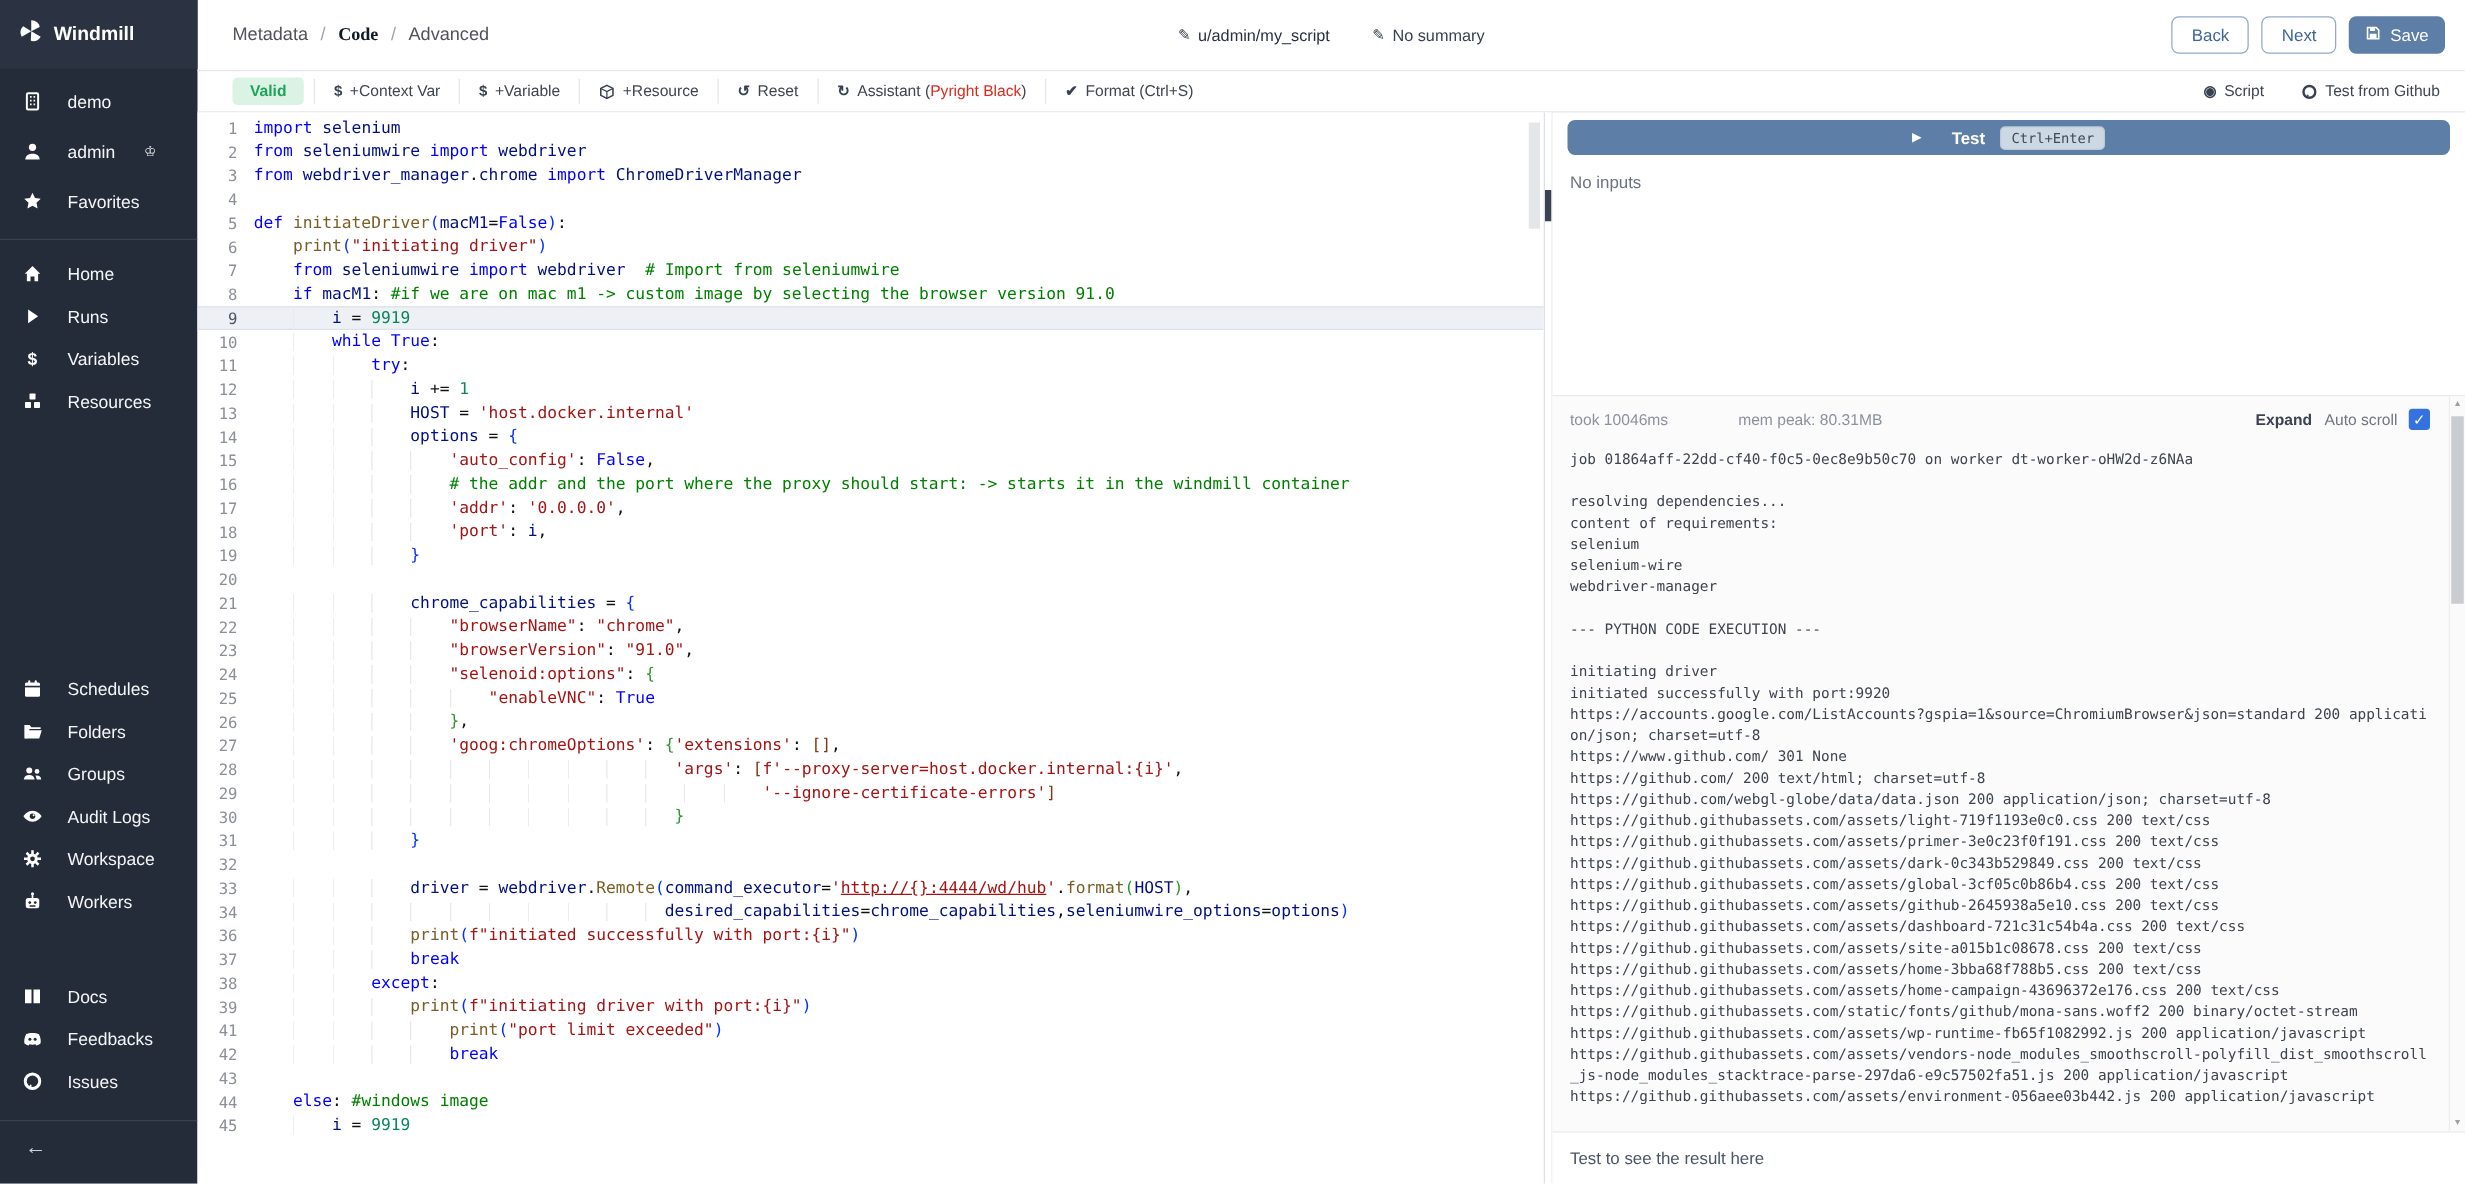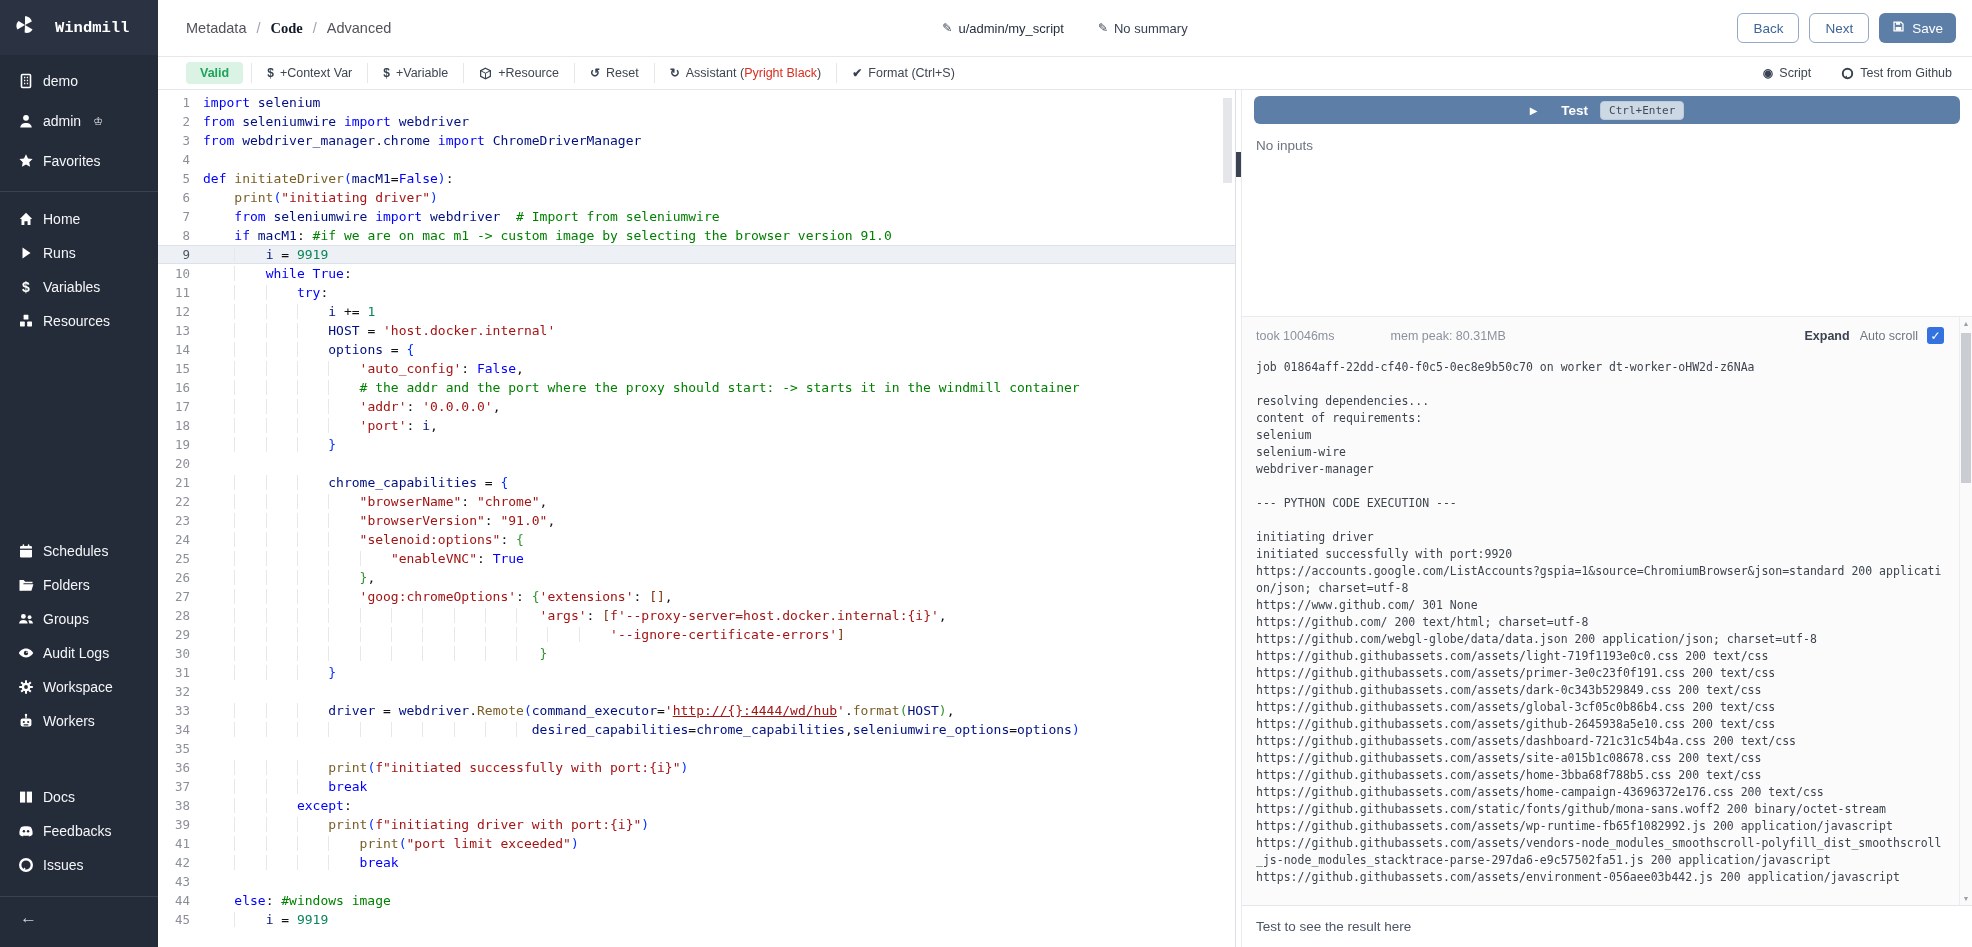--- a/index.html
+++ b/index.html
@@ -2,24 +2,24 @@
 <html><head>
 <meta charset="utf-8">
 <style>
   * { margin:0; padding:0; box-sizing:border-box; }
   html,body { width:1972px; height:947px; overflow:hidden; background:#fff;
     font-family:"Liberation Sans", sans-serif; }
   .app { display:flex; width:1972px; height:947px; }
 
   
   .sidebar { width:158px; background:#252c39; color:#f3f4f6; display:flex; flex-direction:column; flex:none; }
-  .logo-row { height:55px; background:#2b3342; display:flex; align-items:center; padding-left:15px; gap:20px;font-family:Liberation Mono, monospace; }
+  .logo-row { height:55px; background:#2b3342; display:flex; align-items:center; padding-left:15px; gap:8px; }
   .logo-row .wm-name { font-size:15.5px; font-weight:bold; color:#fff; }
   .sb-nav { flex:1; padding-top:6px; display:flex; flex-direction:column; }
-  .sb-item { display:flex; align-items:center; gap:8px; padding-left:17px; font-size:14px; font-weight:500; color:#f5f6f8; cursor:pointer; }
+  .sb-item { display:flex; align-items:center; gap:19px; padding-left:17px; font-size:14px; font-weight:500; color:#f5f6f8; cursor:pointer; }
   .g1 .sb-item { height:40px; }
   .g2 .sb-item, .g3 .sb-item, .g4 .sb-item { height:34px; }
   .g3 { margin-top:196px; }
   .g4 { margin-top:42px; }
   .sb-item .icon { width:18px; display:flex; justify-content:center; align-items:center; color:#fff; font-size:14px; flex:none; }
   .sb-div { border-top:1px solid #3a4150; margin:10px 0; }
   .sb-div2 { border-top:1px solid #3a4150; margin-top:14px; }
   .crown { font-size:11px; margin-left:4px; color:#e5e7eb; }
   .collapse-row { height:42px; display:flex; align-items:center; padding-left:20px; color:#cbd2dc; font-size:17px; cursor:pointer; }
 
@@ -403,21 +403,20 @@
             <div class="code-line"><span class="ln">25</span><span><span class="ind">    </span><span class="ind g">    </span><span class="ind g">    </span><span class="ind g">    </span><span class="ind g">    </span><span class="ind g">    </span><span class="tk-s">"enableVNC"</span><span class="tk-t">: </span><span class="tk-k">True</span></span></div>
             <div class="code-line"><span class="ln">26</span><span><span class="ind">    </span><span class="ind g">    </span><span class="ind g">    </span><span class="ind g">    </span><span class="ind g">    </span><span class="tk-b2">}</span><span class="tk-t">,</span></span></div>
             <div class="code-line"><span class="ln">27</span><span><span class="ind">    </span><span class="ind g">    </span><span class="ind g">    </span><span class="ind g">    </span><span class="ind g">    </span><span class="tk-s">'goog:chromeOptions'</span><span class="tk-t">: </span><span class="tk-b2">{</span><span class="tk-s">'extensions'</span><span class="tk-t">: </span><span class="tk-b3">[]</span><span class="tk-t">,</span></span></div>
             <div class="code-line"><span class="ln">28</span><span><span class="ind">    </span><span class="ind g">    </span><span class="ind g">    </span><span class="ind g">    </span><span class="ind g">    </span><span class="ind g">    </span><span class="ind g">    </span><span class="ind g">    </span><span class="ind g">    </span><span class="ind g">    </span><span class="ind g">   </span><span class="tk-s">'args'</span><span class="tk-t">: </span><span class="tk-b3">[</span><span class="tk-s">f'--proxy-server=host.docker.internal:{i}'</span><span class="tk-t">,</span></span></div>
             <div class="code-line"><span class="ln">29</span><span><span class="ind">    </span><span class="ind g">    </span><span class="ind g">    </span><span class="ind g">    </span><span class="ind g">    </span><span class="ind g">    </span><span class="ind g">    </span><span class="ind g">    </span><span class="ind g">    </span><span class="ind g">    </span><span class="ind g">    </span><span class="ind g">    </span><span class="ind g">    </span><span class="tk-s">'--ignore-certificate-errors'</span><span class="tk-b3">]</span></span></div>
             <div class="code-line"><span class="ln">30</span><span><span class="ind">    </span><span class="ind g">    </span><span class="ind g">    </span><span class="ind g">    </span><span class="ind g">    </span><span class="ind g">    </span><span class="ind g">    </span><span class="ind g">    </span><span class="ind g">    </span><span class="ind g">    </span><span class="ind g">   </span><span class="tk-b2">}</span></span></div>
             <div class="code-line"><span class="ln">31</span><span><span class="ind">    </span><span class="ind g">    </span><span class="ind g">    </span><span class="ind g">    </span><span class="tk-b1">}</span></span></div>
             <div class="code-line"><span class="ln">32</span><span></span></div>
             <div class="code-line"><span class="ln">33</span><span><span class="ind">    </span><span class="ind g">    </span><span class="ind g">    </span><span class="ind g">    </span><span class="tk-v">driver</span><span class="tk-t"> = </span><span class="tk-v">webdriver</span><span class="tk-t">.</span><span class="tk-f">Remote</span><span class="tk-b1">(</span><span class="tk-v">command_executor</span><span class="tk-t">=</span><span class="tk-s">'</span><span class="tk-su">http://{}:4444/wd/hub</span><span class="tk-s">'</span><span class="tk-t">.</span><span class="tk-f">format</span><span class="tk-b2">(</span><span class="tk-v">HOST</span><span class="tk-b2">)</span><span class="tk-t">,</span></span></div>
             <div class="code-line"><span class="ln">34</span><span><span class="ind">    </span><span class="ind g">    </span><span class="ind g">    </span><span class="ind g">    </span><span class="ind g">    </span><span class="ind g">    </span><span class="ind g">    </span><span class="ind g">    </span><span class="ind g">    </span><span class="ind g">    </span><span class="ind g">  </span><span class="tk-v">desired_capabilities</span><span class="tk-t">=</span><span class="tk-v">chrome_capabilities</span><span class="tk-t">,</span><span class="tk-v">seleniumwire_options</span><span class="tk-t">=</span><span class="tk-v">options</span><span class="tk-b1">)</span></span></div>
-            <div class="code-line"><span class="ln">35</span><span></span></div>
             <div class="code-line"><span class="ln">36</span><span><span class="ind">    </span><span class="ind g">    </span><span class="ind g">    </span><span class="ind g">    </span><span class="tk-f">print</span><span class="tk-b1">(</span><span class="tk-s">f"initiated successfully with port:{i}"</span><span class="tk-b1">)</span></span></div>
             <div class="code-line"><span class="ln">37</span><span><span class="ind">    </span><span class="ind g">    </span><span class="ind g">    </span><span class="ind g">    </span><span class="tk-k">break</span></span></div>
             <div class="code-line"><span class="ln">38</span><span><span class="ind">    </span><span class="ind g">    </span><span class="ind g">    </span><span class="tk-k">except</span><span class="tk-t">:</span></span></div>
             <div class="code-line"><span class="ln">39</span><span><span class="ind">    </span><span class="ind g">    </span><span class="ind g">    </span><span class="ind g">    </span><span class="tk-f">print</span><span class="tk-b1">(</span><span class="tk-s">f"initiating driver with port:{i}"</span><span class="tk-b1">)</span></span></div>
             <div class="code-line"><span class="ln">41</span><span><span class="ind">    </span><span class="ind g">    </span><span class="ind g">    </span><span class="ind g">    </span><span class="ind g">    </span><span class="tk-f">print</span><span class="tk-b1">(</span><span class="tk-s">"port limit exceeded"</span><span class="tk-b1">)</span></span></div>
             <div class="code-line"><span class="ln">42</span><span><span class="ind">    </span><span class="ind g">    </span><span class="ind g">    </span><span class="ind g">    </span><span class="ind g">    </span><span class="tk-k">break</span></span></div>
             <div class="code-line"><span class="ln">43</span><span></span></div>
             <div class="code-line"><span class="ln">44</span><span><span class="ind">    </span><span class="tk-k">else</span><span class="tk-t">: </span><span class="tk-c">#windows image</span></span></div>
             <div class="code-line"><span class="ln">45</span><span><span class="ind">    </span><span class="ind g">    </span><span class="tk-v">i</span><span class="tk-t"> = </span><span class="tk-n">9919</span></span></div>
           </div>

